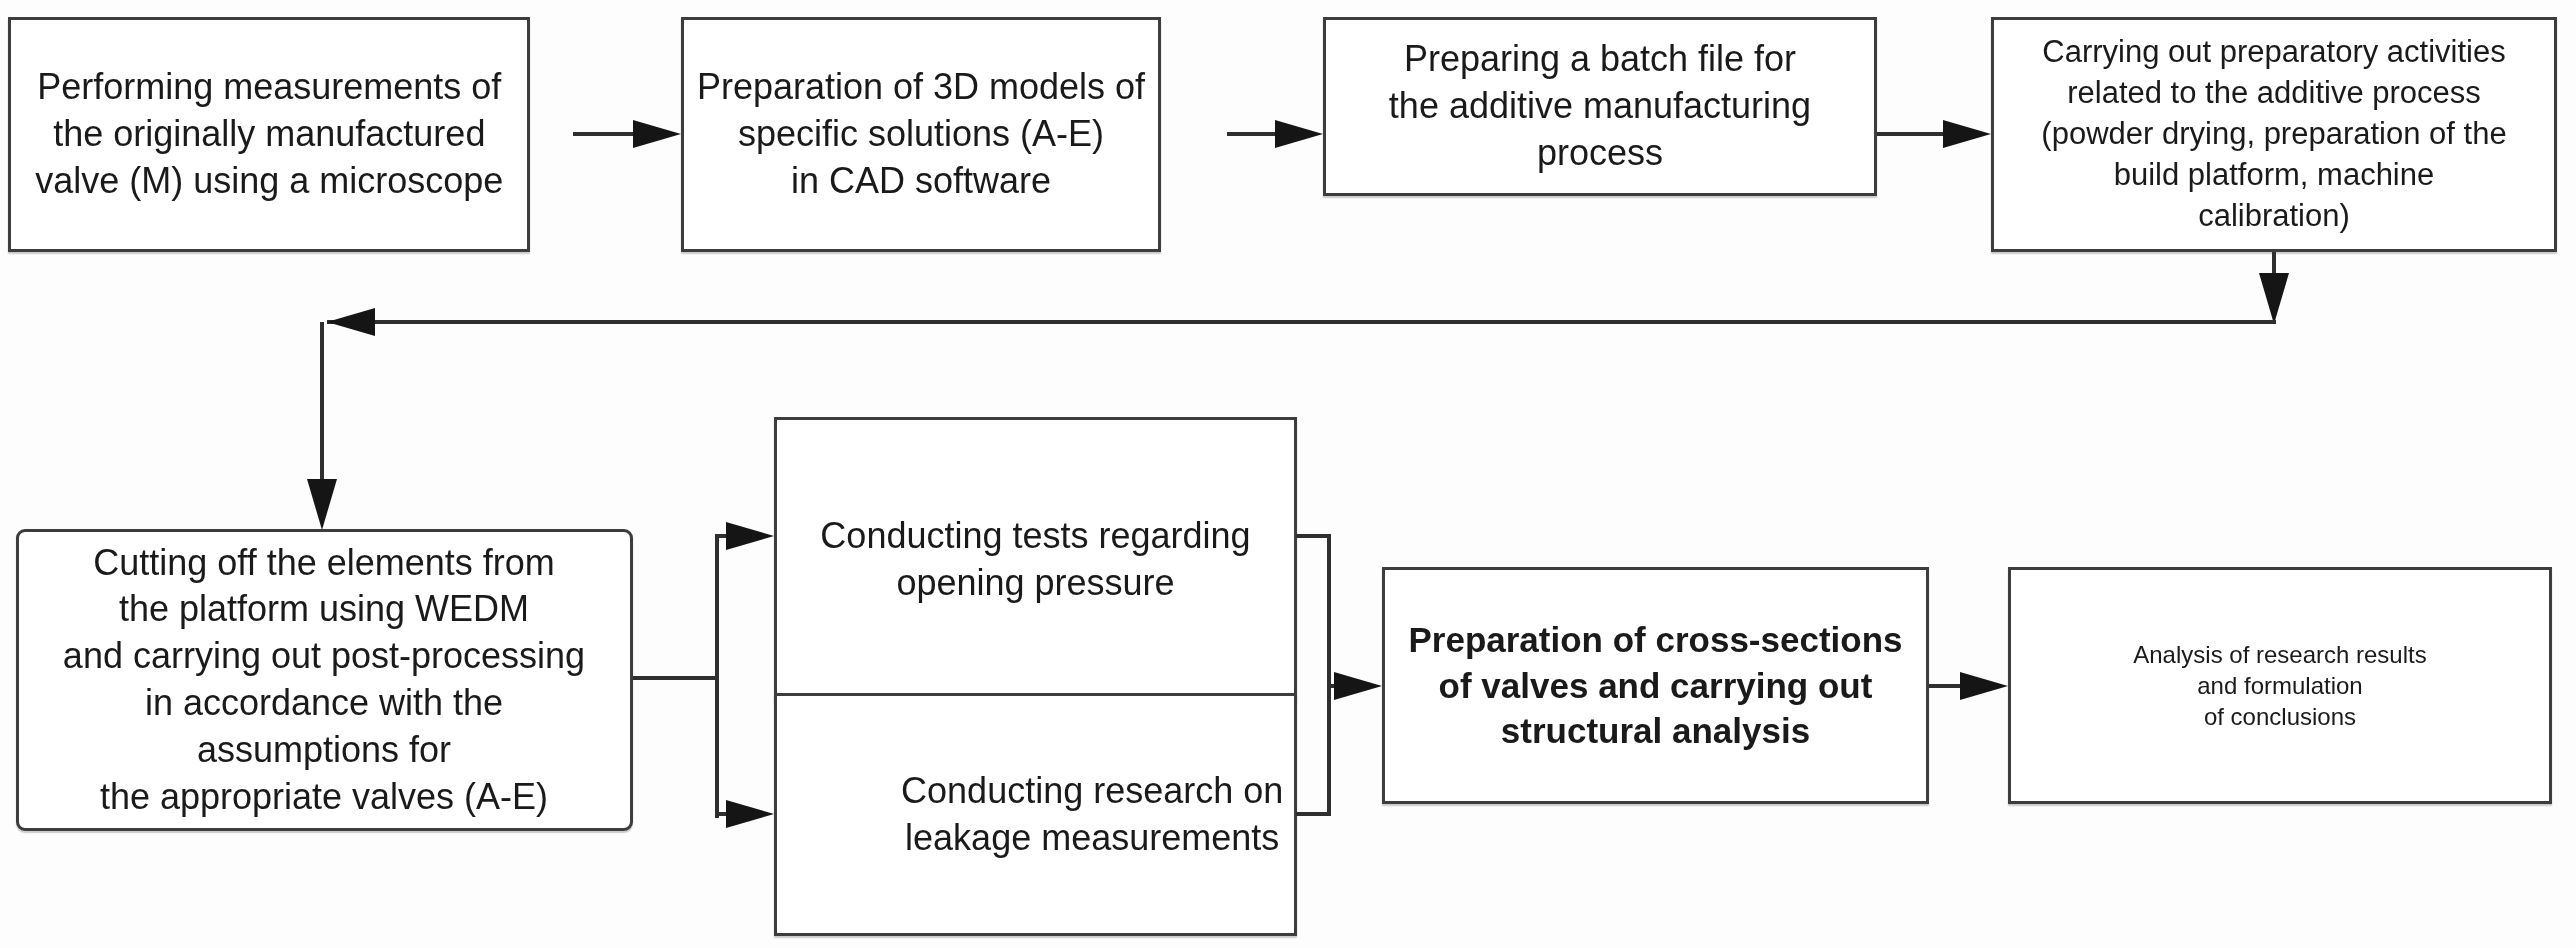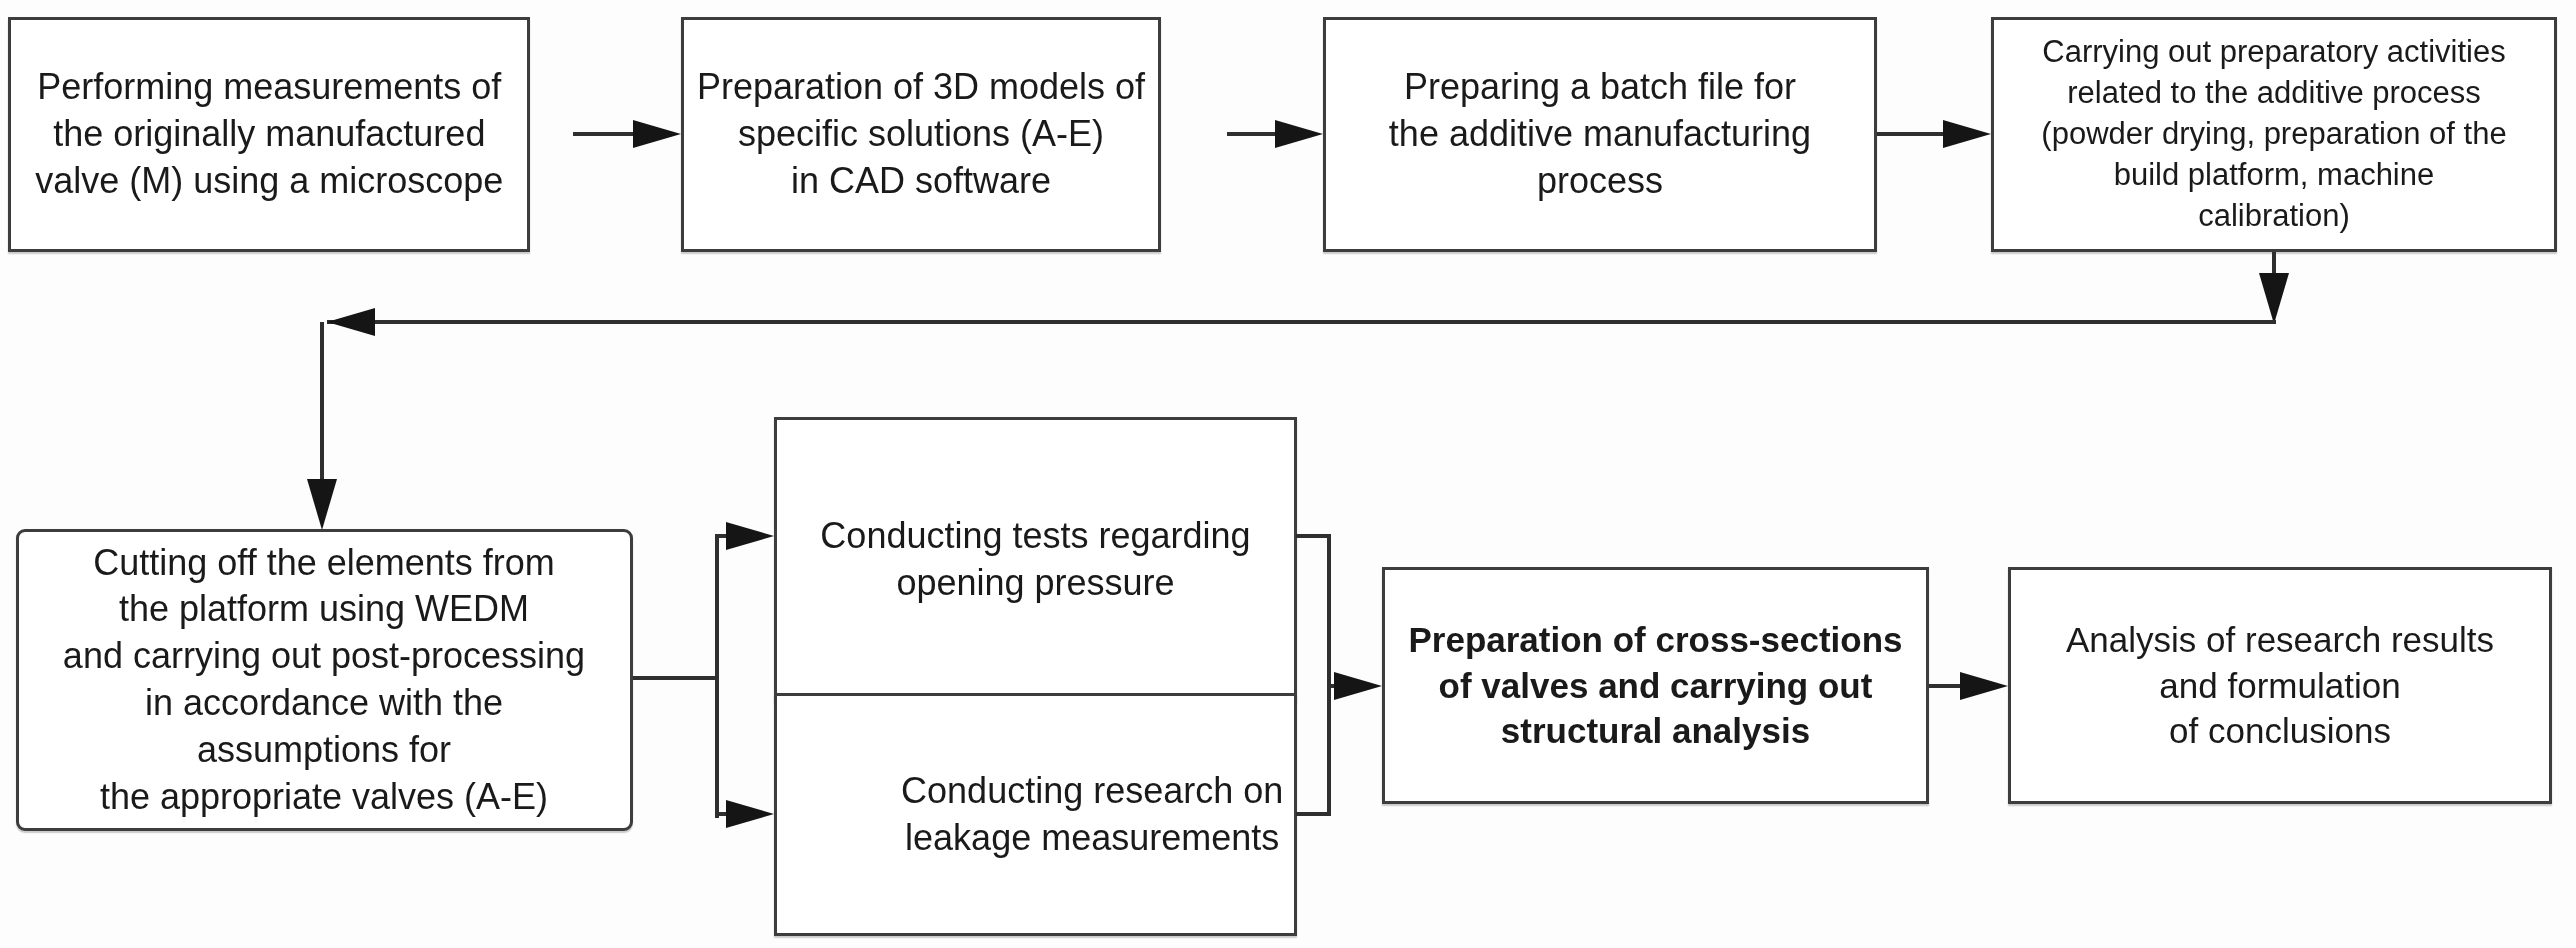--- a/index.html
+++ b/index.html
@@ -24,30 +24,30 @@
     color:#1a1a1a;
   }
   .box .lbl{
     white-space:pre-line;
     font-size:36px;
     line-height:1.3;
     padding:0 10.7px;
   }
   .bx1{left:8.3px;  top:16.7px;  width:522px; height:235px;}
   .bx2{left:681px;top:16.7px;  width:480px; height:235px;}
-  .bx3{left:1323px;top:16.7px;  width:554px; height:235px;}
+  .bx3{left:1323px;top:16.7px;  width:554px; height:179px;}
   .bx4{left:1991px;top:16.7px;  width:566px; height:235px;}
   .bx4 .lbl{font-size:31px;line-height:1.32;padding:0 4.8px;text-align:center;}
   .bx5{left:15.5px;  top:529px; width:617px;height:302px;border-radius:9px;}
   .bx6a{left:774px;top:417px; width:523px; height:285px;}
   .bx6b{left:774px;top:693px;width:523px; height:243px;justify-content:flex-end;}
   .bx7{left:1382px;top:567px; width:547px; height:237px;font-weight:bold;}
   .bx7 .lbl{font-size:35px;}
   .bx8{left:2008px;top:567px; width:544px; height:237px;}
-  .bx8 .lbl{font-size:35px;}
+  .bx8 .lbl{font-size:24px;}
 
   
   .hline,.vline{position:absolute;background:#2f2f2f;}
   .hline{height:3.6px;}
   .vline{width:3.6px;}
 
   
   .ah{position:absolute;width:0;height:0;}
   .ar{border-left:48px solid #151515;border-top:14.3px solid transparent;border-bottom:14.3px solid transparent;}
   .al{border-right:48px solid #151515;border-top:14.3px solid transparent;border-bottom:14.3px solid transparent;}

